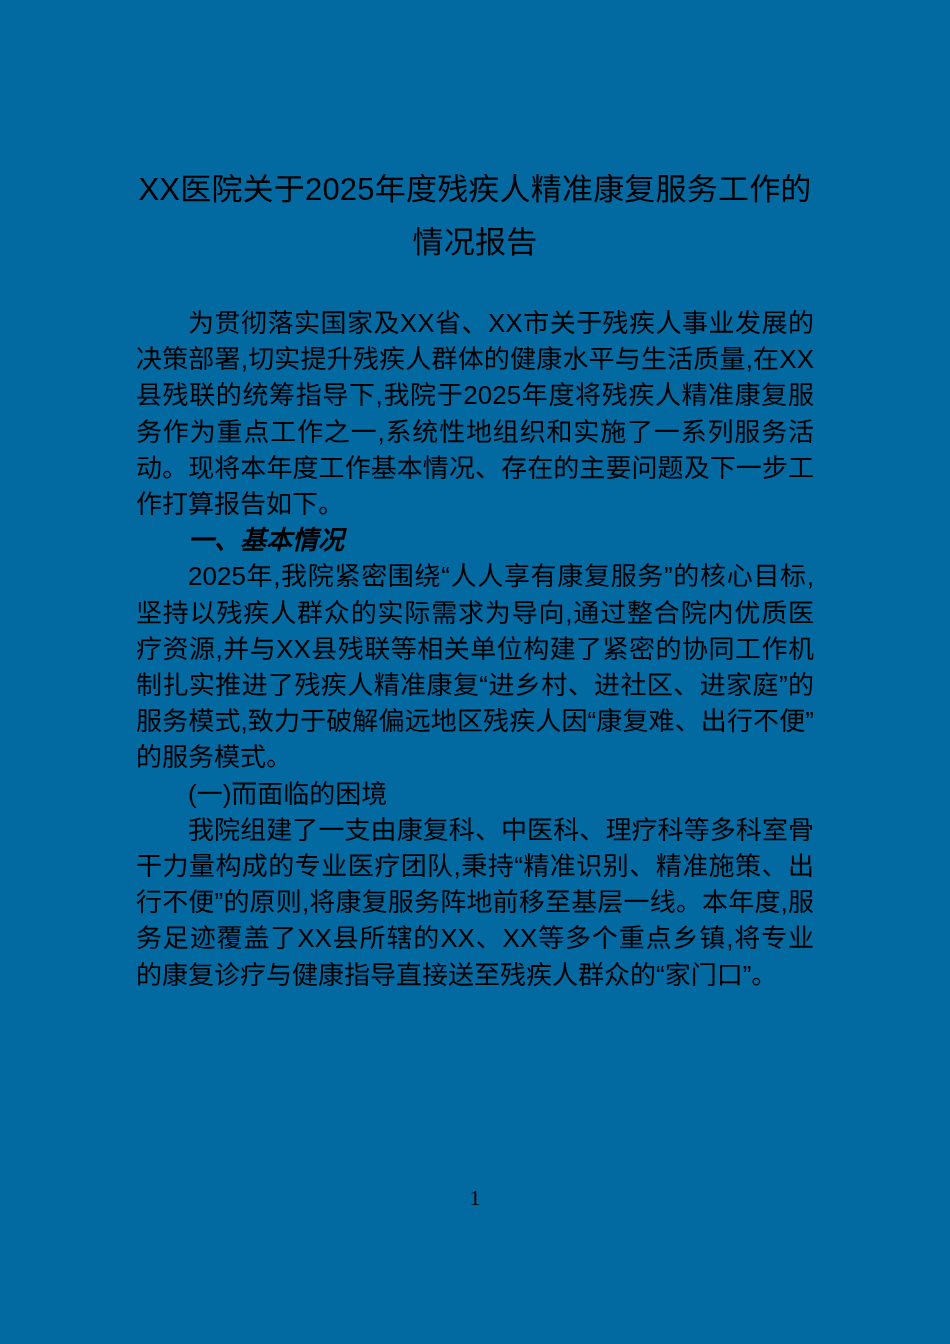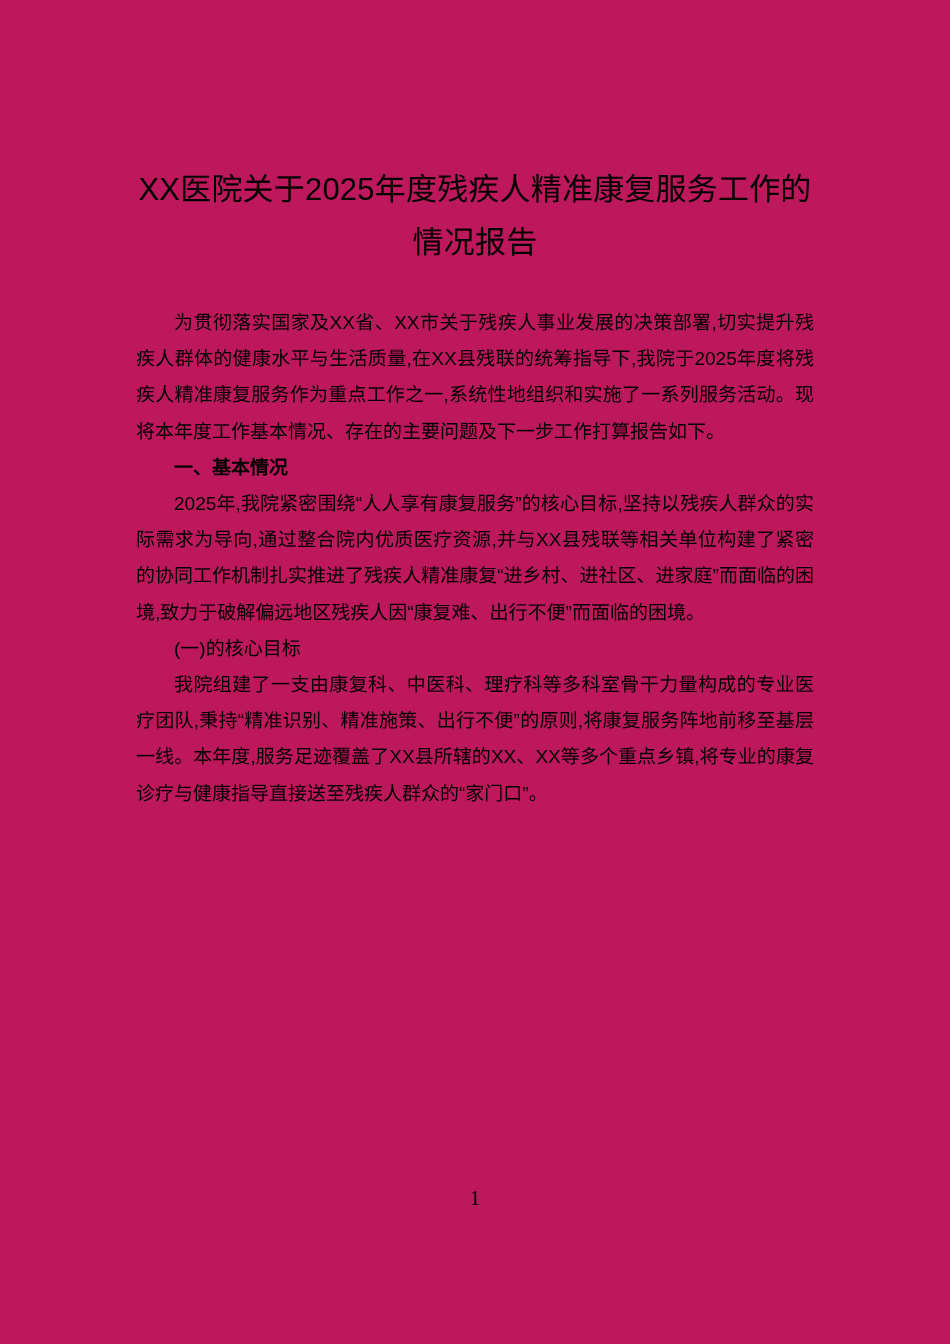--- a/index.html
+++ b/index.html
@@ -11,21 +11,21 @@
   body {
     font-family: "Liberation Serif", "DejaVu Serif", serif;
     color: #000000;
     -webkit-font-smoothing: antialiased;
   }
   .page {
     position: relative;
     width: 950px;
     height: 1344px;
     margin: 0 auto;
-    background: #be185d;
+    background: #0369a1;
     overflow: hidden;
     box-sizing: border-box;
   }
   .content {
     position: absolute;
     left: 136px;
     top: 0;
     width: 678px;
   }
 
@@ -39,38 +39,39 @@
     line-height: 53px;
     text-align: center;
     letter-spacing: 0.2px;
     word-break: break-all;
   }
 
   
   .body-block {
     margin-top: 36px;
     font-family: "Liberation Sans", "DejaVu Sans", sans-serif;
-    font-size: 19px;
+    font-size: 26px;
     line-height: 36.2px;
   }
   p.para {
     margin: 0;
     text-align: justify;
     text-justify: inter-character;
     text-align-last: left;
     word-break: break-all;
     white-space: normal;
     letter-spacing: 0px;
   }
   p.para.indent {
     text-indent: 2em;
   }
   p.para.heading {
     text-indent: 2em;
     font-weight: bold;
+    font-style: italic;
   }
 
   
   .page-number {
     position: absolute;
     left: 0;
     right: 0;
     top: 1185px;
     text-align: center;
     font-family: "Liberation Serif", "DejaVu Serif", serif;
@@ -89,23 +90,23 @@
     <h1 class="doc-title">
       <span>XX医院关于2025年度残疾人精准康复服</span><wbr><span>务工作的情况报告</span>
     </h1>
 
     <div class="body-block">
 
       <p class="para indent">为贯彻落实国家及XX省、XX市关于残疾人事业发展的决策部署,切实提升残疾人群体的健康水平与生活质量,在XX县残联的统筹指导下,我院于2025年度将残疾人精准康复服务作为重点工作之一,系统性地组织和实施了一系列服务活动。现将本年度工作基本情况、存在的主要问题及下一步工作打算报告如下。</p>
 
       <p class="para heading">一、基本情况</p>
 
-      <p class="para indent">2025年,我院紧密围绕“人人享有康复服务”的核心目标,坚持以残疾人群众的实际需求为导向,通过整合院内优质医疗资源,并与XX县残联等相关单位构建了紧密的协同工作机制扎实推进了残疾人精准康复“进乡村、进社区、进家庭”而面临的困境,致力于破解偏远地区残疾人因“康复难、出行不便”而面临的困境。</p>
+      <p class="para indent">2025年,我院紧密围绕“人人享有康复服务”的核心目标,坚持以残疾人群众的实际需求为导向,通过整合院内优质医疗资源,并与XX县残联等相关单位构建了紧密的协同工作机制扎实推进了残疾人精准康复“进乡村、进社区、进家庭”的服务模式,致力于破解偏远地区残疾人因“康复难、出行不便”的服务模式。</p>
 
-      <p class="para indent">(一)的核心目标</p>
+      <p class="para indent">(一)而面临的困境</p>
 
       <p class="para indent">我院组建了一支由康复科、中医科、理疗科等多科室骨干力量构成的专业医疗团队,秉持“精准识别、精准施策、出行不便”的原则,将康复服务阵地前移至基层一线。本年度,服务足迹覆盖了XX县所辖的XX、XX等多个重点乡镇,将专业的康复诊疗与健康指导直接送至残疾人群众的“家门口”。</p>
 
 
     </div>
 
   </div>
 
   <div class="page-number">1</div>
 

